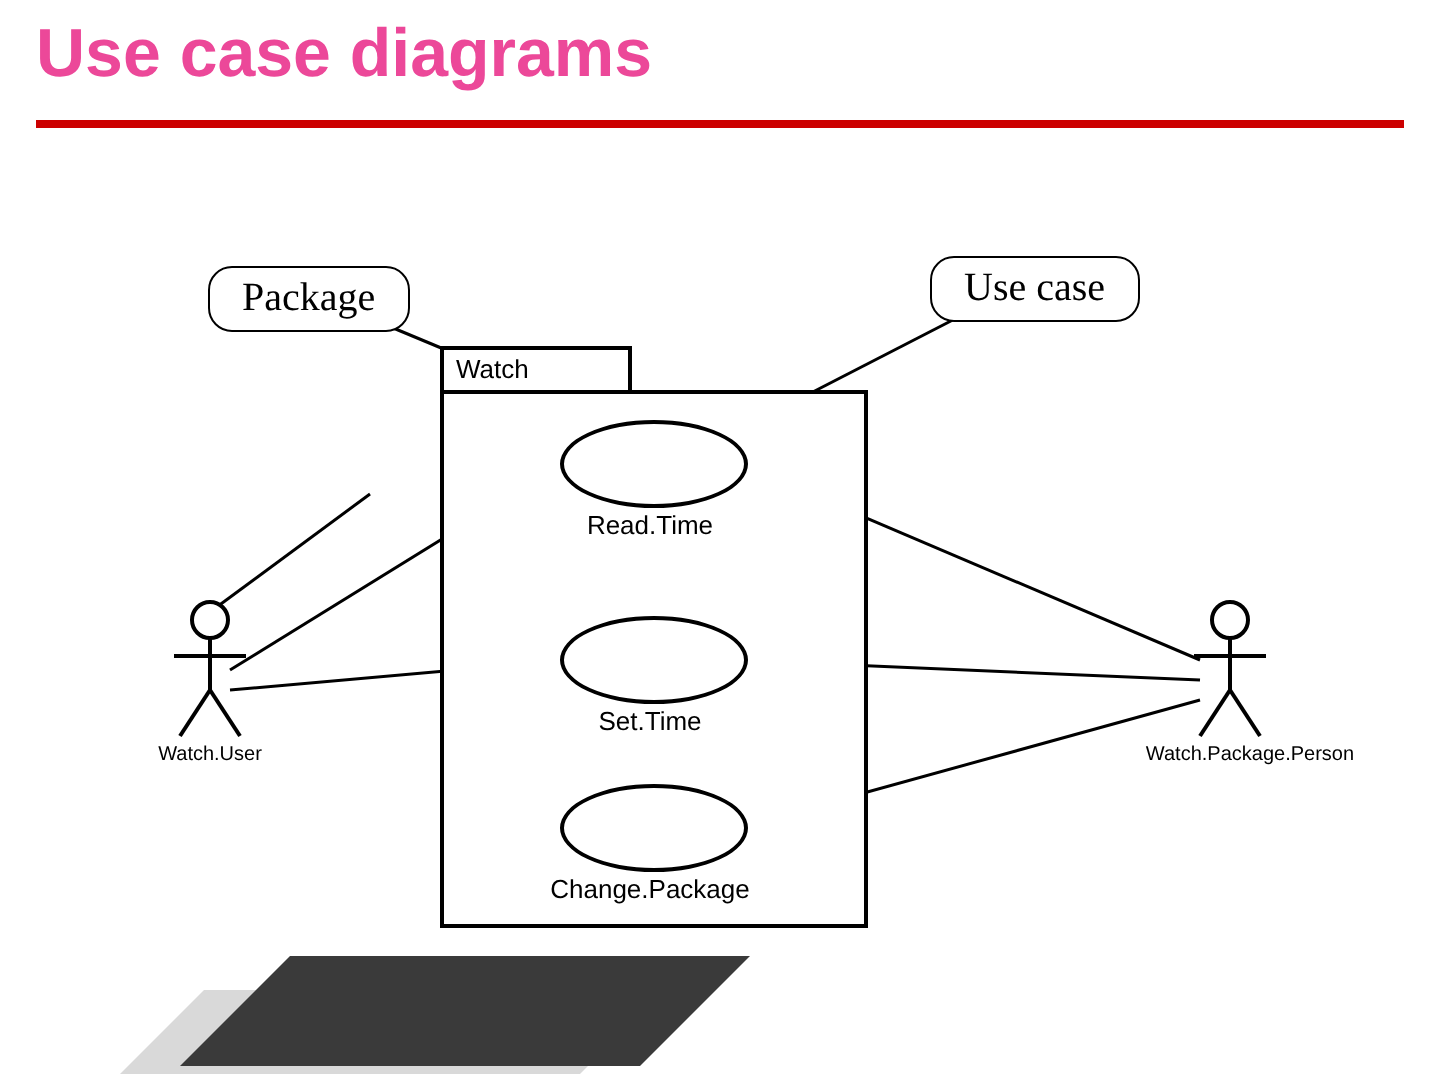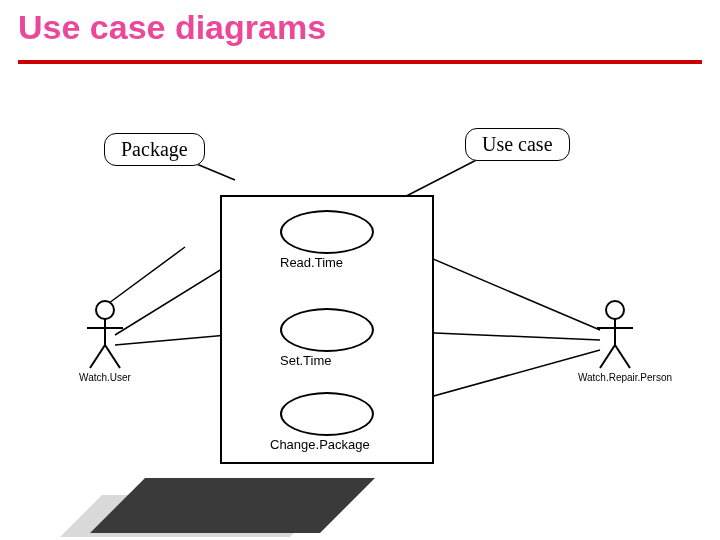--- a/index.html
+++ b/index.html
@@ -3,21 +3,21 @@
 <meta charset="utf-8">
 <style>
   html,body{margin:0;padding:0;width:720px;height:540px;background:#fff;font-family:Arial,Helvetica,sans-serif;overflow:hidden}
   .slide{position:relative;width:720px;height:540px}
   .title{position:absolute;left:18px;top:8px;font-size:34px;font-weight:700;color:#ec4899}
   .rule{position:absolute;left:18px;top:60px;width:684px;height:4px;background:#c00}
   .callout{position:absolute;background:#fff;border:1.5px solid #000;border-radius:12px;padding:4px 16px;font-family:Liberation Serif, serif;font-size:20px}
   .package-tab{position:absolute;left:220px;top:173px;width:80px;height:20px;border:2px solid #000;border-bottom:none;background:#fff;font-size:13px;padding:2px 6px}
   .package-body{position:absolute;left:220px;top:195px;width:210px;height:265px;border:2px solid #000;background:#fff}
   .usecase{position:absolute;border:2px solid #000;border-radius:50%;background:#fff}
-  .uclabel{position:absolute;font-size:13px;}
+  .uclabel{position:absolute;font-size:13px;text-align:center}
   .actor{position:absolute}
   .actor-label{position:absolute;font-size:10px;text-align:center;white-space:nowrap}
   .shadow-dark{position:absolute;left:90px;top:478px;width:230px;height:55px;background:#3a3a3a;transform:skewX(-45deg);transform-origin:bottom left}
   .shadow-light{position:absolute;left:60px;top:495px;width:230px;height:42px;background:#d9d9d9;transform:skewX(-45deg);transform-origin:bottom left}
   svg{position:absolute;overflow:visible}
 </style>
 </head>
 <body>
 
 <div class="slide">
@@ -38,20 +38,21 @@
 
     <line x1="115" y1="345" x2="285" y2="330" stroke="#000" stroke-width="1.5"></line>
 
     <line x1="600" y1="330" x2="365" y2="230" stroke="#000" stroke-width="1.5"></line>
 
     <line x1="600" y1="340" x2="365" y2="330" stroke="#000" stroke-width="1.5"></line>
 
     <line x1="600" y1="350" x2="365" y2="415" stroke="#000" stroke-width="1.5"></line>
   </svg>
 
+  <div class="package-tab">Watch</div>
   <div class="package-body"></div>
 
   <div class="usecase" style="left:280px;top:210px;width:90px;height:40px"></div>
   <div class="uclabel" style="left:280px;top:255px;width:90px">Read.Time</div>
 
   <div class="usecase" style="left:280px;top:308px;width:90px;height:40px"></div>
   <div class="uclabel" style="left:280px;top:353px;width:90px">Set.Time</div>
 
   <div class="usecase" style="left:280px;top:392px;width:90px;height:40px"></div>
   <div class="uclabel" style="left:270px;top:437px;width:110px">Change.Package</div>
@@ -65,18 +66,18 @@
   </svg>
   <div class="actor-label" style="left:60px;top:372px;width:90px">Watch.User</div>
 
   <svg class="actor" style="left:595px;top:300px" width="40" height="70">
     <circle cx="20" cy="10" r="9" fill="#fff" stroke="#000" stroke-width="2"></circle>
     <line x1="20" y1="19" x2="20" y2="45" stroke="#000" stroke-width="2"></line>
     <line x1="2" y1="28" x2="38" y2="28" stroke="#000" stroke-width="2"></line>
     <line x1="20" y1="45" x2="5" y2="68" stroke="#000" stroke-width="2"></line>
     <line x1="20" y1="45" x2="35" y2="68" stroke="#000" stroke-width="2"></line>
   </svg>
-  <div class="actor-label" style="left:555px;top:372px;width:140px">Watch.Repair.Person</div>
+  <div class="actor-label" style="left:555px;top:372px;width:140px">Watch.Package.Person</div>
 
   <div class="callout" style="left:104px;top:133px">Package</div>
   <div class="callout" style="left:465px;top:128px">Use case</div>
 
 </div>
 
 </body></html>

